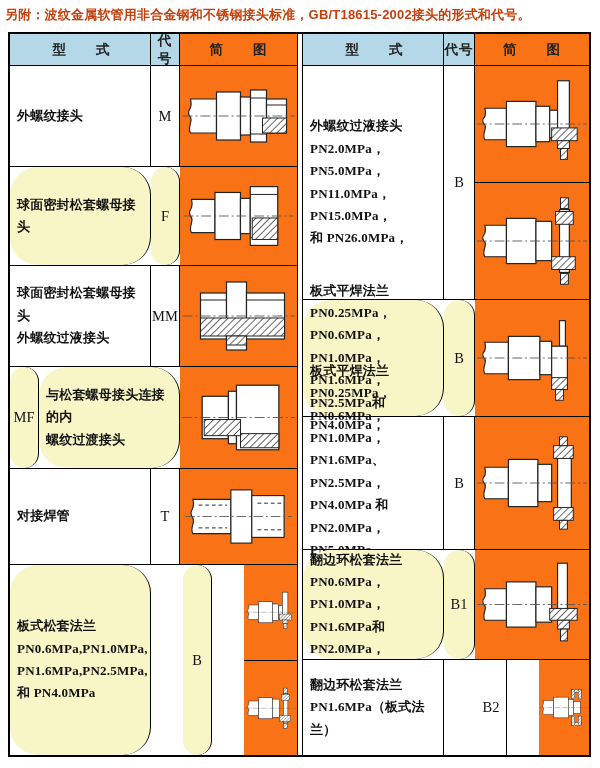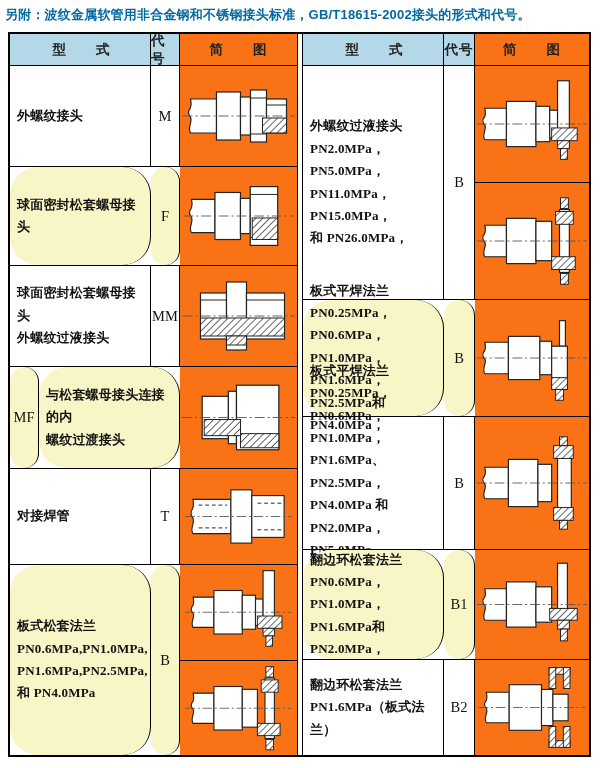--- a/index.html
+++ b/index.html
@@ -1,37 +1,37 @@
 <!DOCTYPE html>
 <html style="--hdr: #b5d8e8; --hlt: #f8f5c6;"><head>
 <meta charset="utf-8">
 <style>
   html,body{margin:0;padding:0;}
   .page{position:relative;width:600px;height:768px;background:#ffffff;overflow:hidden;
         font-family:"Liberation Serif","DejaVu Serif",serif;color:#111;}
   .title{position:absolute;left:5px;top:6px;width:592px;
          font-family:"Liberation Sans","DejaVu Sans",sans-serif;
-         font-weight:bold;font-size:13px;letter-spacing:0.2px;color:#0369a1;}
+         font-weight:bold;font-size:13px;letter-spacing:0.2px;color:#c2410c;}
   .tbl{position:absolute;left:8px;top:32px;width:583px;height:725px;
        border:2px solid #000;display:flex;box-sizing:border-box;background:#fff;}
   .half{display:flex;flex-direction:column;box-sizing:border-box;}
   .half.left{width:287px;}
   .half.right{flex:1;}
   .divider{width:4px;border-left:1px solid #000;border-right:1px solid #000;background:#fff;}
   .hrow{display:flex;border-bottom:1px solid #000;box-sizing:border-box;min-height:0;}
-  .hrow:last-child{border-bottom:none;}
+  .hrow:last-child{border-bottom:none;gap:32px;}
   .cell{box-sizing:border-box;border-right:1px solid #000;position:relative;min-width:0;}
   .cell:last-child{border-right:none;}
   .cell.type{width:141px;display:flex;align-items:center;padding:4px 4px 4px 7px;
              font-size:13px;line-height:1.72;white-space:pre-line;letter-spacing:0.2px;font-weight:bold;}
   .cell.code{width:29px;display:flex;align-items:center;justify-content:center;
              font-size:14.5px;}
   .half.right .cell.code{width:31px;}
   .cell.diag{flex:1;display:flex;flex-direction:column;background:#f97316;}
-  .header{height:32px;flex:0 0 32px;background:var(--hdr);}
+  .header{height:32px;flex:0 0 32px;background:var(--hdr);text-align:center;}
   .header .cell{display:flex;align-items:center;justify-content:center;
                 font-size:13.5px;font-weight:600;color:#222;letter-spacing:1px;}
   .hl .type,.hl .code{background:var(--hlt);border-radius:28px;}
   .dsub{flex:1;position:relative;min-height:0;}
   .dsub.split-top{border-bottom:1px solid #000;}
   .dsub svg{position:absolute;inset:0;width:100%;height:100%;}
   svg .f{fill:#fff;stroke:#222;stroke-width:1.2;}
   svg .h{fill:url(#hatch);stroke:#222;stroke-width:1;}
   svg .ln{stroke:#222;stroke-width:1;fill:none;}
   svg .cl{stroke:#555;stroke-width:0.9;}

